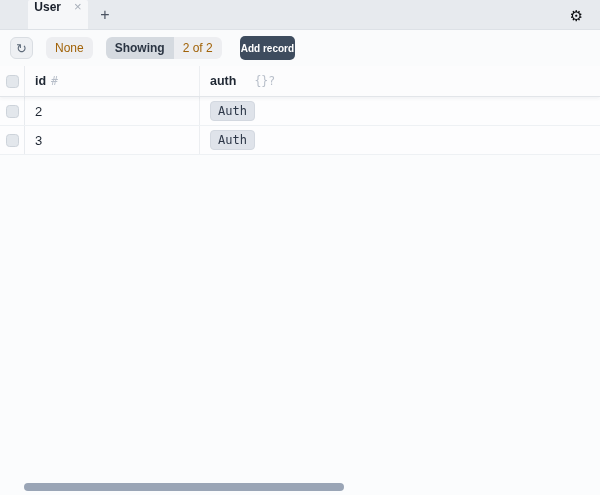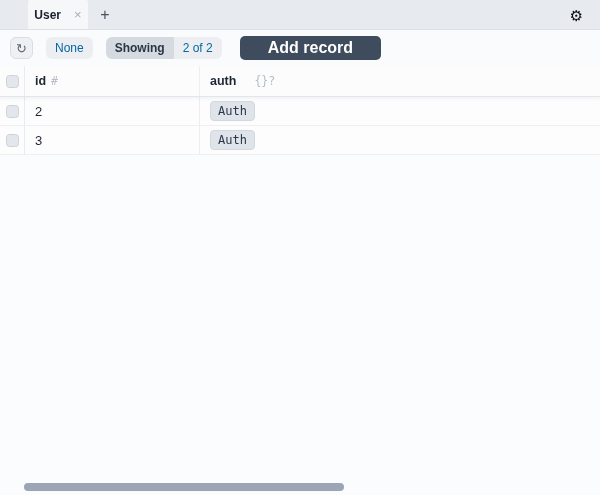--- a/index.html
+++ b/index.html
@@ -23,21 +23,20 @@
     background: #e7eaee;
     display: flex;
     align-items: stretch;
     border-bottom: 1px solid #dde1e6;
   }
   .tab {
     margin-left: 28px;
     width: 60px;
     background: #f6f7f9;
     display: flex;
-    align-items: center;
     justify-content: center;
     gap: 13px;
     font-size: 12px;
     font-weight: bold;
     color: #1a202c;
     border-radius: 2px 2px 0 0;
   }
   .tab-close {
     color: #a7aeb9;
     font-size: 13px;
@@ -98,34 +97,34 @@
   }
   .seg .seg-label {
     background: #d5dae0;
     color: #2a3442;
     font-weight: bold;
     display: flex; align-items: center;
     padding: 0 9px;
   }
   .seg .seg-value {
     background: #edeef1;
-    color: #0369a1;
+    color: #a16207;
     display: flex; align-items: center;
     padding: 0 9px;
   }
   .add-record {
     margin-left: 5px;
     height: 24px;
     background: #3e4c5e;
     color: #ffffff;
     font-weight: bold;
-    font-size: 16px;
+    font-size: 10px;
     border: none;
     border-radius: 5px;
-    padding: 0 28px;
+    padding: 0 1px;
     display: flex; align-items: center;
     cursor: pointer;
     font-family: "Liberation Sans", sans-serif;
   }
 
   
   .table { width: 100%; }
   .trow {
     display: flex;
     align-items: stretch;

